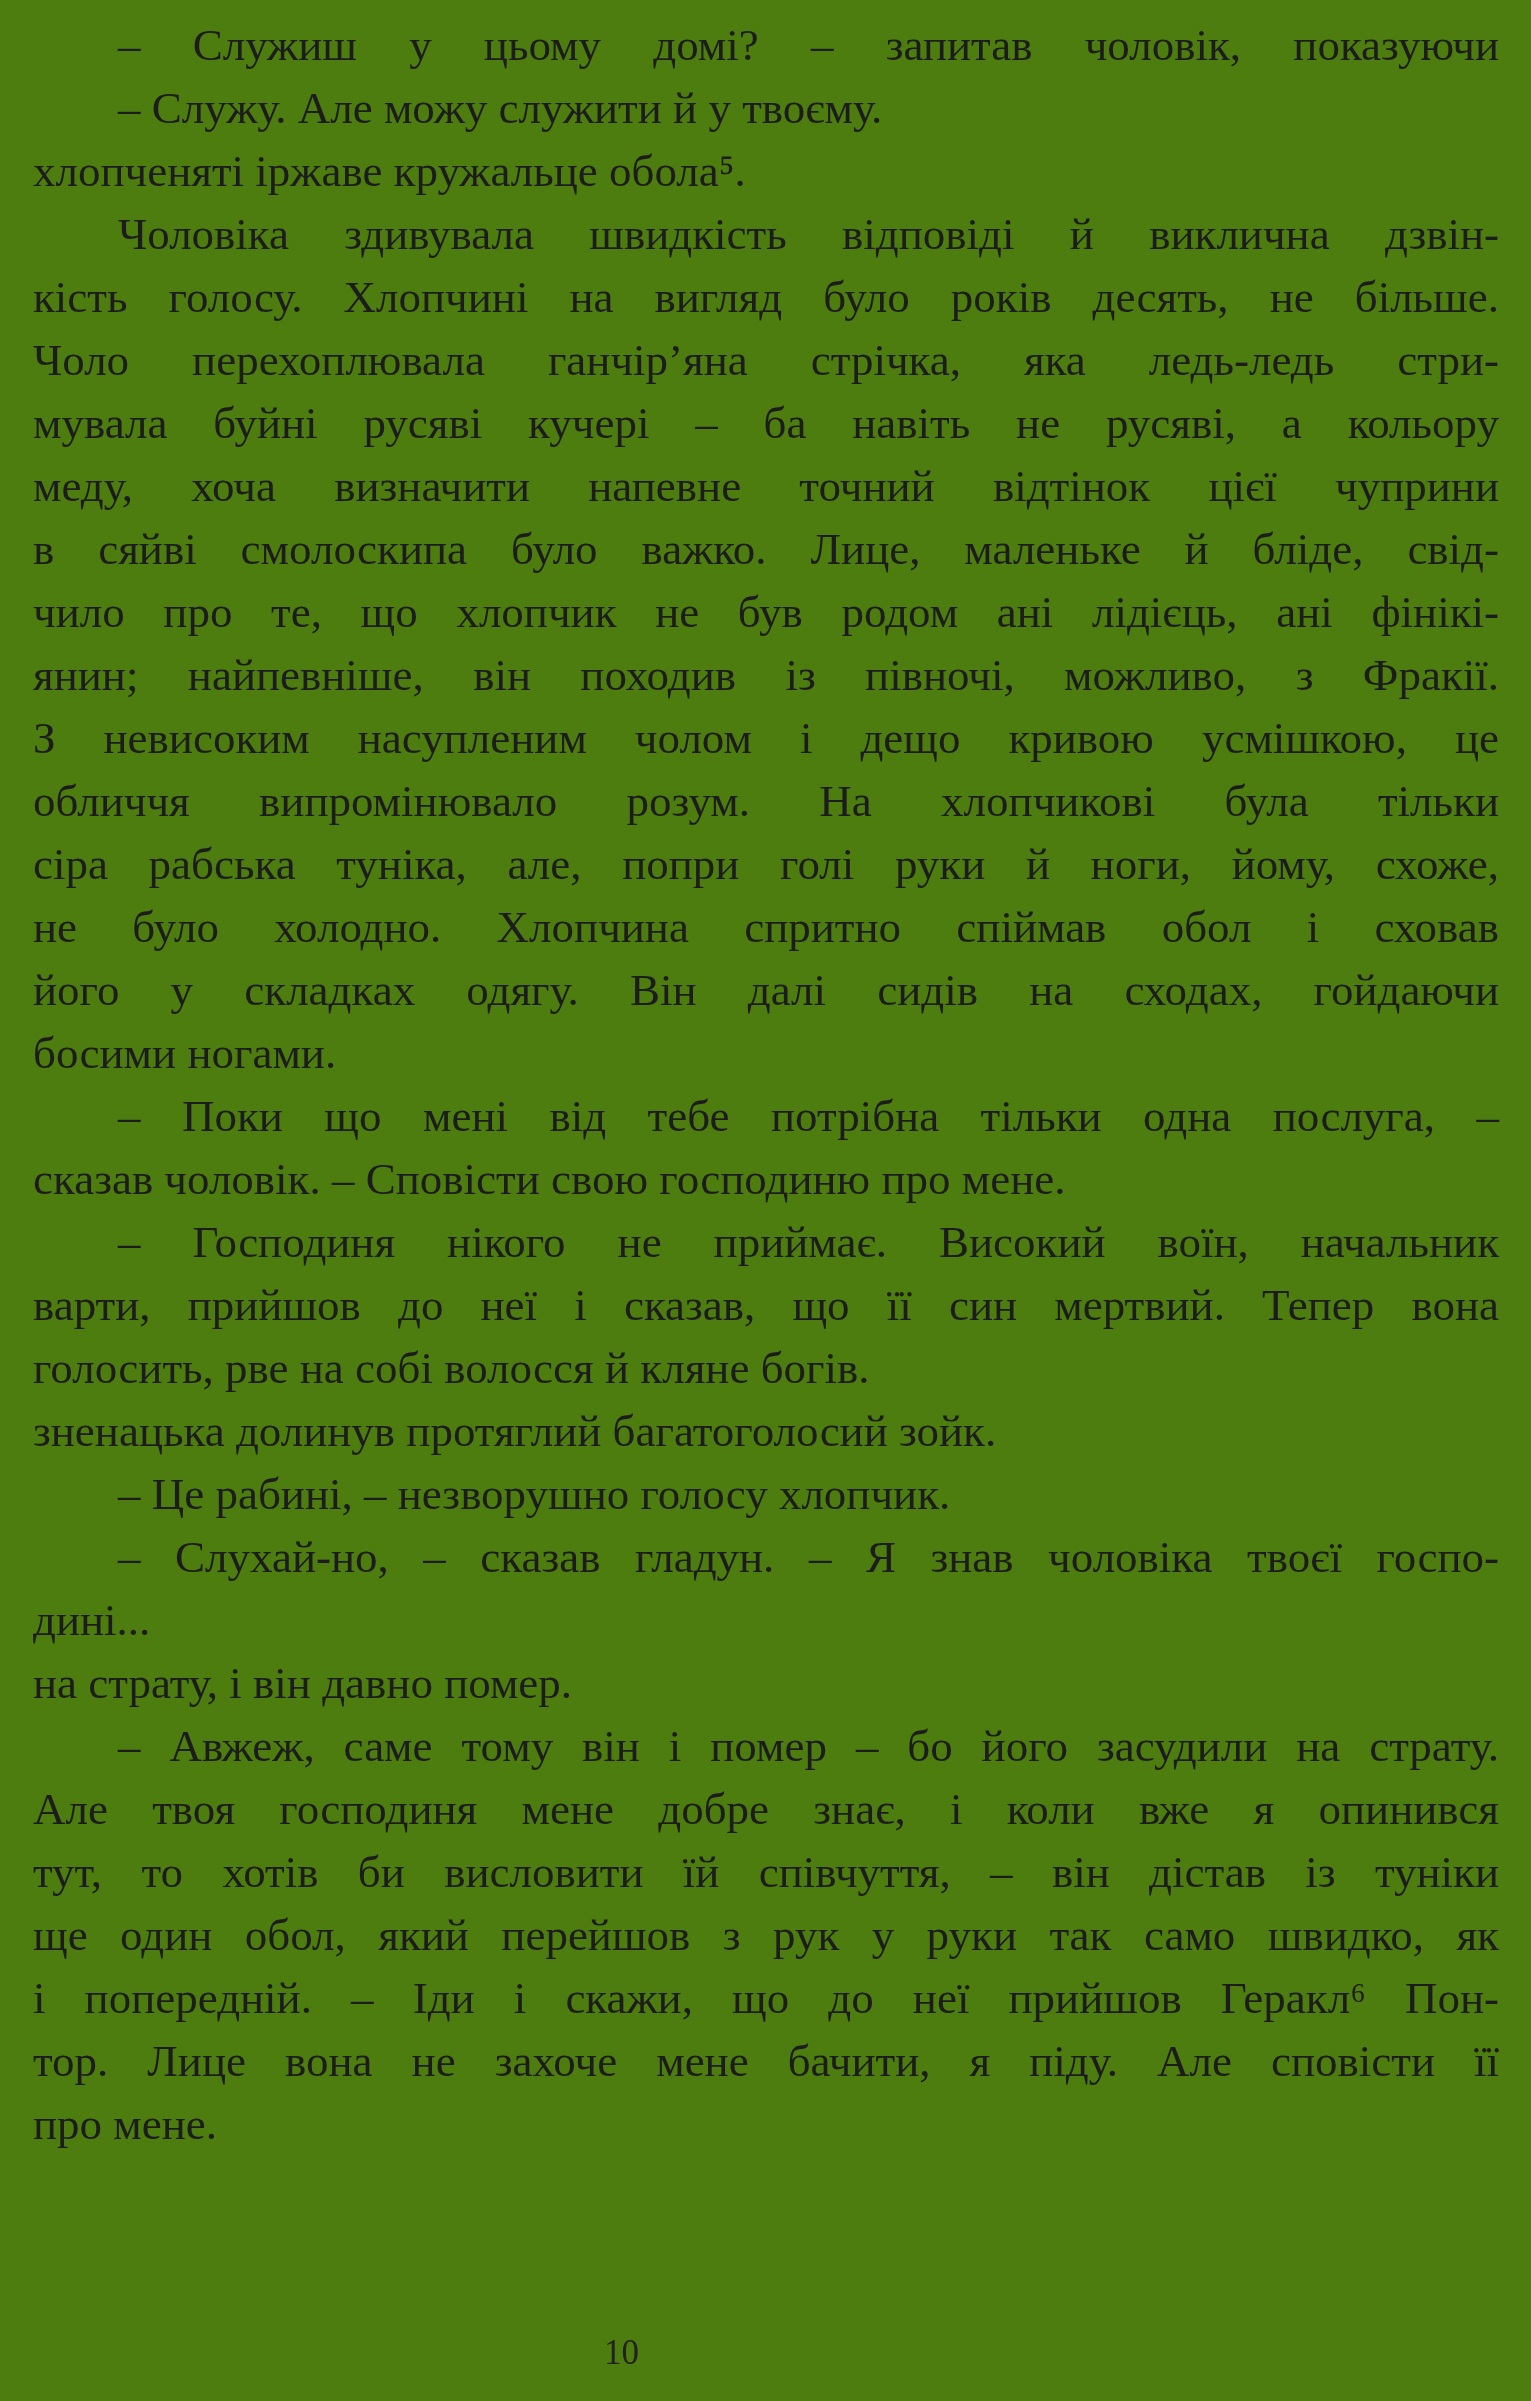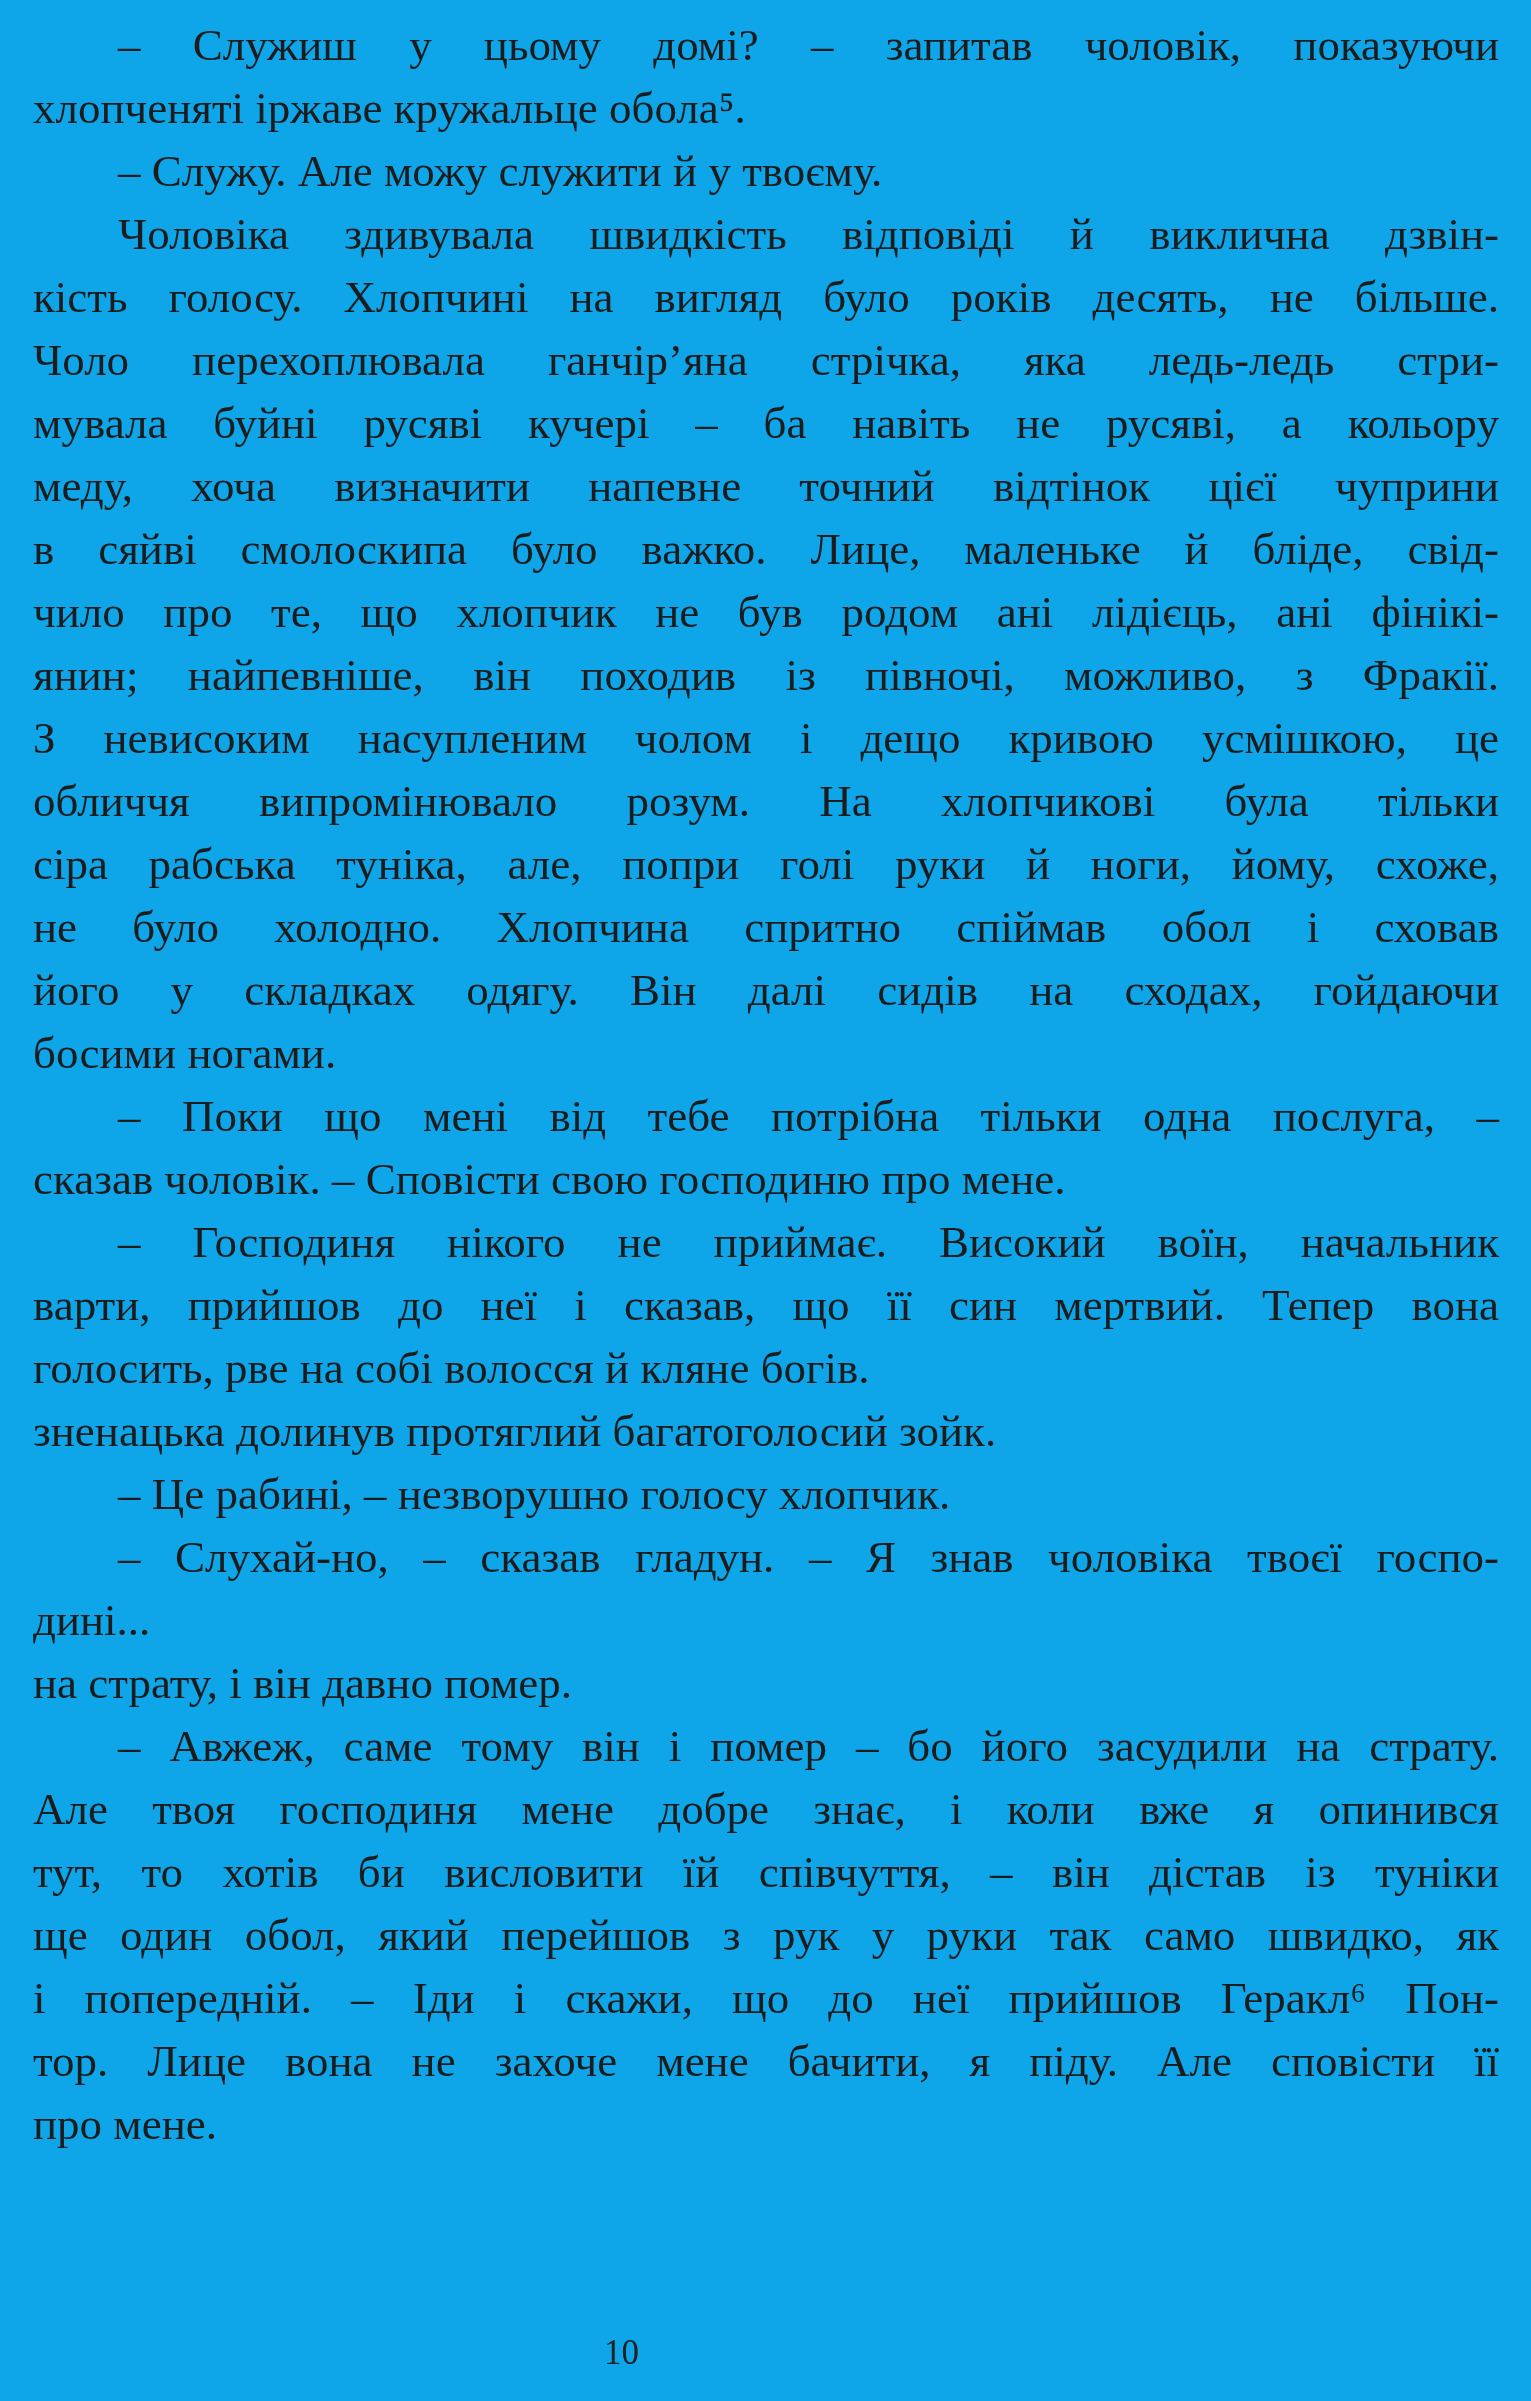--- a/index.html
+++ b/index.html
@@ -4,21 +4,21 @@
 <style>
   html, body {
     margin: 0;
     padding: 0;
     background: #ffffff;
   }
   .page {
     position: relative;
     width: 1531px;
     height: 2401px;
-    background: #0ea5e9;
+    background: #4d7c0f;
     font-family: "Liberation Serif", "DejaVu Serif", serif;
     color: #1c1c1c;
     overflow: hidden;
   }
   .text-block {
     position: absolute;
     top: 14.4px;
     left: 33px;
     width: 1466px;
   }
@@ -51,22 +51,22 @@
     line-height: 40px;
     color: #222222;
   }
 </style>
 </head>
 <body>
 
 <div class="page">
   <div class="text-block" id="text-block">
       <div class="text-line indent justify">– Служиш у цьому домі? – запитав чоловік, показуючи</div>
+      <div class="text-line indent">– Служу. Але можу служити й у твоєму.</div>
       <div class="text-line">хлопченяті іржаве кружальце обола⁵.</div>
-      <div class="text-line indent">– Служу. Але можу служити й у твоєму.</div>
       <div class="text-line indent justify">Чоловіка здивувала швидкість відповіді й виклична дзвін-</div>
       <div class="text-line justify">кість голосу. Хлопчині на вигляд було років десять, не більше.</div>
       <div class="text-line justify">Чоло перехоплювала ганчір’яна стрічка, яка ледь-ледь стри-</div>
       <div class="text-line justify">мувала буйні русяві кучері – ба навіть не русяві, а кольору</div>
       <div class="text-line justify">меду, хоча визначити напевне точний відтінок цієї чуприни</div>
       <div class="text-line justify">в сяйві смолоскипа було важко. Лице, маленьке й бліде, свід-</div>
       <div class="text-line justify">чило про те, що хлопчик не був родом ані лідієць, ані фінікі-</div>
       <div class="text-line justify">янин; найпевніше, він походив із півночі, можливо, з Фракії.</div>
       <div class="text-line justify">З невисоким насупленим чолом і дещо кривою усмішкою, це</div>
       <div class="text-line justify">обличчя випромінювало розум. На хлопчикові була тільки</div>

